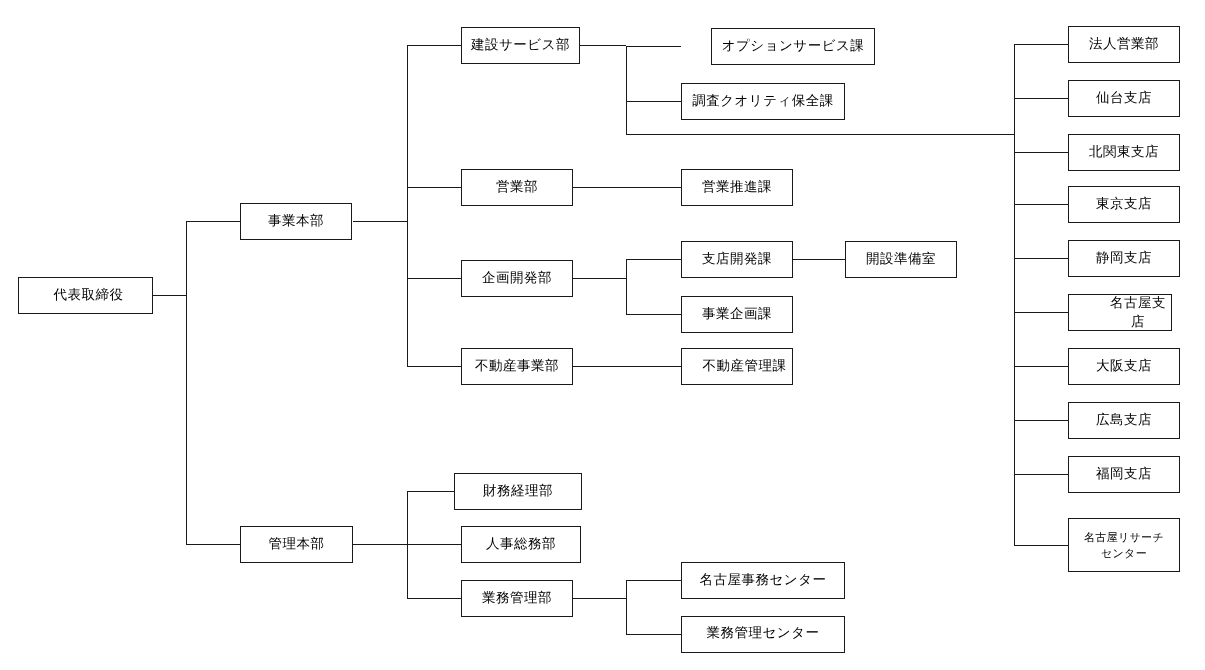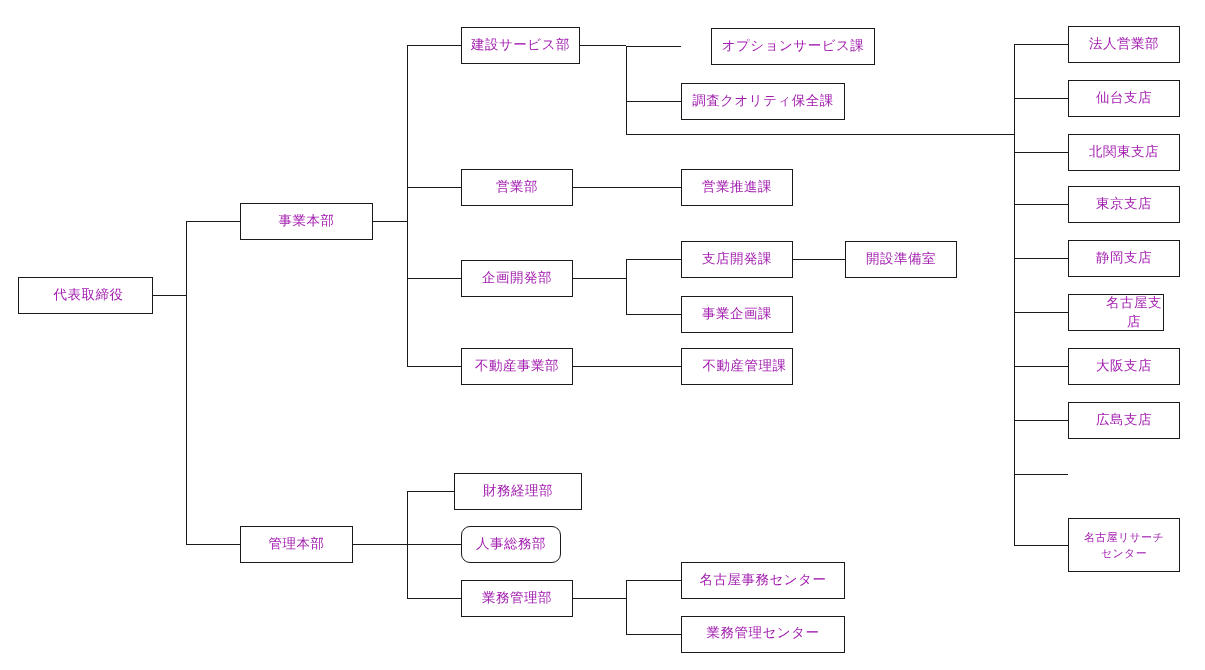--- a/index.html
+++ b/index.html
@@ -26,21 +26,21 @@
   }
   .node {
     position: absolute;
     box-sizing: border-box;
     background: #ffffff;
     border: 1px solid #1a1a1a;
     display: flex;
     align-items: center;
     justify-content: center;
     text-align: center;
-    color: #a21caf;
+    color: #000000;
     font-size: 13.5px;
     line-height: 1.35;
     letter-spacing: 0.5px;
     white-space: pre-line;
     z-index: 2;
   }
   .node.two-line {
     font-size: 11px;
     line-height: 1.5;
     letter-spacing: 0.3px;
@@ -91,45 +91,46 @@
       <path d="M1014 258.5 H1068" fill="none" stroke="#1a1a1a" stroke-width="1" shape-rendering="crispEdges"></path>
       <path d="M1014 312.5 H1068" fill="none" stroke="#1a1a1a" stroke-width="1" shape-rendering="crispEdges"></path>
       <path d="M1014 366.5 H1068" fill="none" stroke="#1a1a1a" stroke-width="1" shape-rendering="crispEdges"></path>
       <path d="M1014 420.5 H1068" fill="none" stroke="#1a1a1a" stroke-width="1" shape-rendering="crispEdges"></path>
       <path d="M1014 474.5 H1068" fill="none" stroke="#1a1a1a" stroke-width="1" shape-rendering="crispEdges"></path>
       <path d="M1014 545 H1068" fill="none" stroke="#1a1a1a" stroke-width="1" shape-rendering="crispEdges"></path>
     </svg>
 
   <div class="node" style="left: 18px; top: 277px; width: 135px; height: 37px; padding-left: 6px;"><span>代表取締役</span></div>
 
-  <div class="node" style="left: 240px; top: 203px; width: 133px; height: 37px;"><span>事業本部</span></div>
+  <div class="node" style="left: 240px; top: 203px; width: 112px; height: 37px;"><span>事業本部</span></div>
   <div class="node" style="left: 240px; top: 526px; width: 113px; height: 37px;"><span>管理本部</span></div>
 
   <div class="node" style="left: 461px; top: 27px; width: 119px; height: 37px;"><span>建設サービス部</span></div>
   <div class="node" style="left: 461px; top: 260px; width: 112px; height: 37px;"><span>企画開発部</span></div>
   <div class="node" style="left: 461px; top: 169px; width: 112px; height: 37px;"><span>営業部</span></div>
   <div class="node" style="left: 461px; top: 348px; width: 112px; height: 37px;"><span>不動産事業部</span></div>
   <div class="node" style="left: 454px; top: 473px; width: 128px; height: 37px;"><span>財務経理部</span></div>
-  <div class="node" style="left: 461px; top: 526px; width: 100px; height: 37px; border-radius: 9px;"><span>人事総務部</span></div>
+  <div class="node" style="left: 461px; top: 526px; width: 120px; height: 37px;"><span>人事総務部</span></div>
   <div class="node" style="left: 461px; top: 580px; width: 112px; height: 37px;"><span>業務管理部</span></div>
 
   <div class="node" style="left: 681px; top: 28px; width: 164px; height: 37px; margin-left: 30px;"><span>オプションサービス課</span></div>
   <div class="node" style="left: 681px; top: 83px; width: 164px; height: 37px;"><span>調査クオリティ保全課</span></div>
   <div class="node" style="left: 681px; top: 169px; width: 112px; height: 37px;"><span>営業推進課</span></div>
   <div class="node" style="left: 681px; top: 241px; width: 112px; height: 37px;"><span>支店開発課</span></div>
   <div class="node" style="left: 681px; top: 296px; width: 112px; height: 37px;"><span>事業企画課</span></div>
   <div class="node" style="left: 681px; top: 348px; width: 112px; height: 37px; padding-left: 15px;"><span>不動産管理課</span></div>
   <div class="node" style="left: 681px; top: 562px; width: 164px; height: 37px;"><span>名古屋事務センター</span></div>
   <div class="node" style="left: 681px; top: 616px; width: 164px; height: 37px; font-family: Liberation Mono, monospace;"><span>業務管理センター</span></div>
 
   <div class="node" style="left: 845px; top: 241px; width: 112px; height: 37px;"><span>開設準備室</span></div>
   <div class="node" style="left: 1068px; top: 26px; width: 112px; height: 37px;"><span>法人営業部</span></div>
   <div class="node" style="left: 1068px; top: 80px; width: 112px; height: 37px;"><span>仙台支店</span></div>
   <div class="node" style="left: 1068px; top: 134px; width: 112px; height: 37px;"><span>北関東支店</span></div>
   <div class="node" style="left: 1068px; top: 186px; width: 112px; height: 37px;"><span>東京支店</span></div>
   <div class="node" style="left: 1068px; top: 240px; width: 112px; height: 37px;"><span>静岡支店</span></div>
-  <div class="node" style="left: 1068px; top: 294px; width: 96px; height: 37px; padding-left: 36px;"><span>名古屋支店</span></div>
+  <div class="node" style="left: 1068px; top: 294px; width: 104px; height: 37px; padding-left: 36px;"><span>名古屋支店</span></div>
   <div class="node" style="left: 1068px; top: 348px; width: 112px; height: 37px;"><span>大阪支店</span></div>
   <div class="node" style="left: 1068px; top: 402px; width: 112px; height: 37px;"><span>広島支店</span></div>
+  <div class="node" style="left: 1068px; top: 456px; width: 112px; height: 37px;"><span>福岡支店</span></div>
   <div class="node two-line" style="left: 1068px; top: 518px; width: 112px; height: 54px;"><span>名古屋リサーチ
 センター</span></div>
 
 </div>
 
 </body></html>

